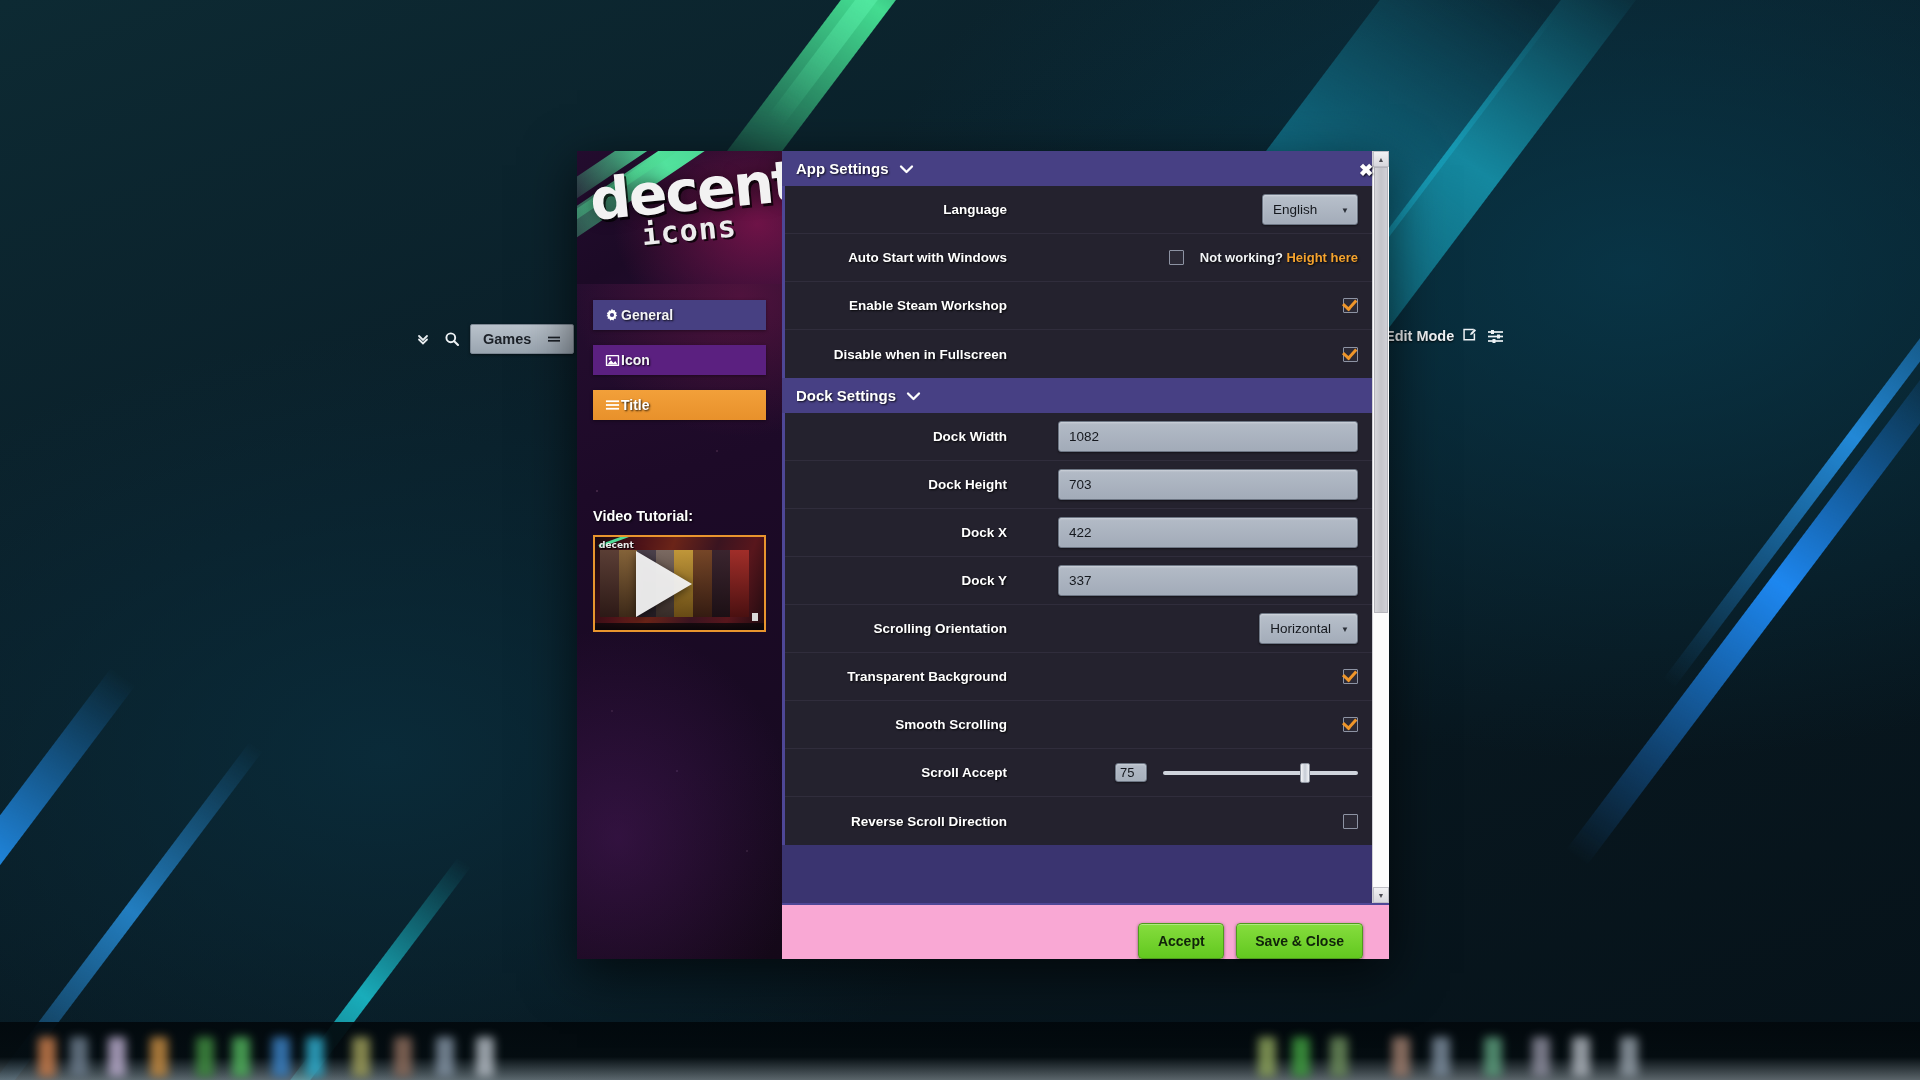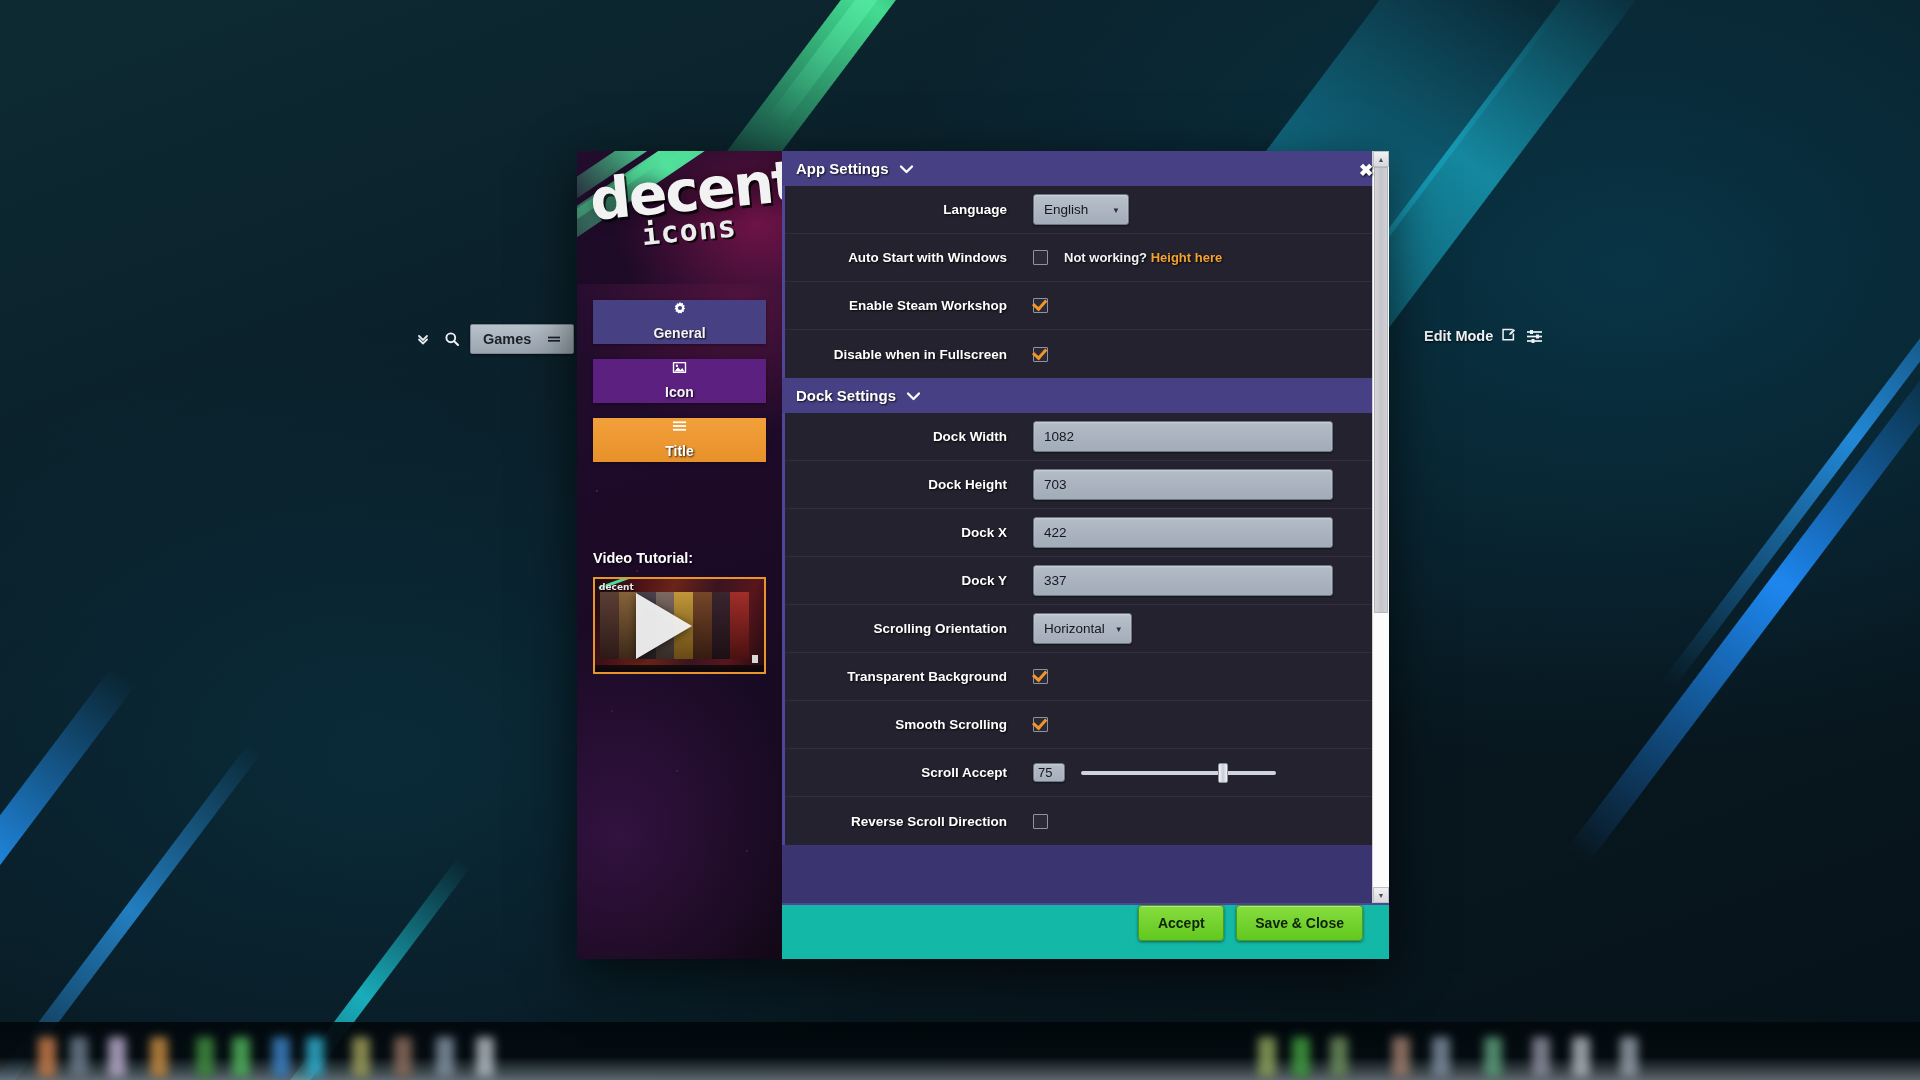--- a/index.html
+++ b/index.html
@@ -86,21 +86,21 @@
     border-radius: 3px; filter: blur(5px); opacity: 0.85;
   }
 
   
   .bg-toolbar {
     position: absolute; top: 324px;
     display: flex; align-items: center; gap: 6px;
     z-index: 2;
   }
   #bg-toolbar-left { left: 412px; }
-  #bg-toolbar-right { left: 1424px; }
+  #bg-toolbar-right { left: 1385px; }
   .tb-btn {
     display: flex; align-items: center; justify-content: center;
     height: 28px; min-width: 22px; padding: 0 4px;
     color: #e8edf0; font-size: 14px;
     text-shadow: 0 1px 2px rgba(0,0,0,0.9);
   }
   .tb-pill {
     display: flex; align-items: center; gap: 16px;
     height: 30px; padding: 0 12px;
     background: linear-gradient(180deg, #b9c2cb 0%, #9aa5b0 100%);
@@ -202,29 +202,28 @@
   #logo-word-sub {
     display: block;
     margin-left: 48px; margin-top: -6px;
     font-family: "DejaVu Sans Mono", monospace;
     font-size: 30px; font-weight: bold; letter-spacing: 1px;
     color: #ececec;
     text-shadow: 2px 2px 0 rgba(0,0,0,0.75);
   }
   #nav-list { position: relative; padding: 16px 0 0 0; z-index: 2; }
   .nav-item {
-    display: flex; align-items: center; gap: 9px;
-    height: 44px; margin: 0 16px 15px 16px;
+    display: flex; align-items: center; gap: 1px;
+    height: 30px; margin: 0 16px 15px 16px;
     padding: 0 11px;
     color: #f4f4f6;
     font-size: 14px; font-weight: bold;
     text-shadow: 1px 1px 2px rgba(0,0,0,0.85);
     cursor: pointer;
     box-shadow: 0 1px 3px rgba(0,0,0,0.4);
-    flex-direction: column;
   }
   .nav-item[data-sel="general"] { background: #474082; }
   .nav-item[data-sel="icon"]    { background: #5b2080; }
   .nav-item[data-sel="title"]   { background: linear-gradient(180deg, #f2a03a 0%, #e8912b 100%); color: #ffffff; }
   .nav-icon { display: flex; width: 16px; height: 16px; align-items: center; justify-content: center; }
 
   #video-section {
     position: relative; z-index: 2;
     margin: 88px 16px 0 16px;
   }
@@ -338,20 +337,21 @@
     text-align: right;
     padding-right: 26px;
     color: #ffffff;
     font-size: 13.5px; font-weight: bold;
     text-shadow: 1px 1px 2px rgba(0,0,0,0.85);
   }
   .row-control {
     flex: 1 1 auto;
     display: flex; align-items: center; gap: 16px;
     min-width: 0;
+    justify-content: flex-end;
   }
   .text-input {
     width: 300px; height: 31px;
     padding: 0 10px;
     background: linear-gradient(180deg, #b3bbc7 0%, #a2abb8 100%);
     border: 1px solid #6d7684;
     border-radius: 3px;
     color: #15181e; font-size: 13.5px;
     font-family: "Liberation Sans", sans-serif;
     box-shadow: inset 0 1px 2px rgba(255,255,255,0.35), 0 1px 2px rgba(0,0,0,0.45);
@@ -453,22 +453,22 @@
     top: 0; height: 62%;
     background: linear-gradient(90deg, #d6d6da 0%, #c4c4ca 50%, #d0d0d6 100%);
     border: 1px solid #b4b4bb;
     cursor: pointer;
   }
 
   
   #settings-footer {
     flex: 0 0 auto;
     height: 56px;
-    background: #14b8a6;
-    display: flex; align-items: flex-start; justify-content: flex-end;
+    background: #f9a8d4;
+    display: flex; align-items: flex-end; justify-content: flex-end;
     gap: 12px;
     padding: 0 26px;
     border-top: 2px solid #4e4796;
   }
   .green-button {
     height: 36px; min-width: 86px;
     padding: 0 18px;
     background: linear-gradient(180deg, #86dd3e 0%, #62c81f 100%);
     border: 1px solid #4f9a1d;
     border-radius: 4px;

